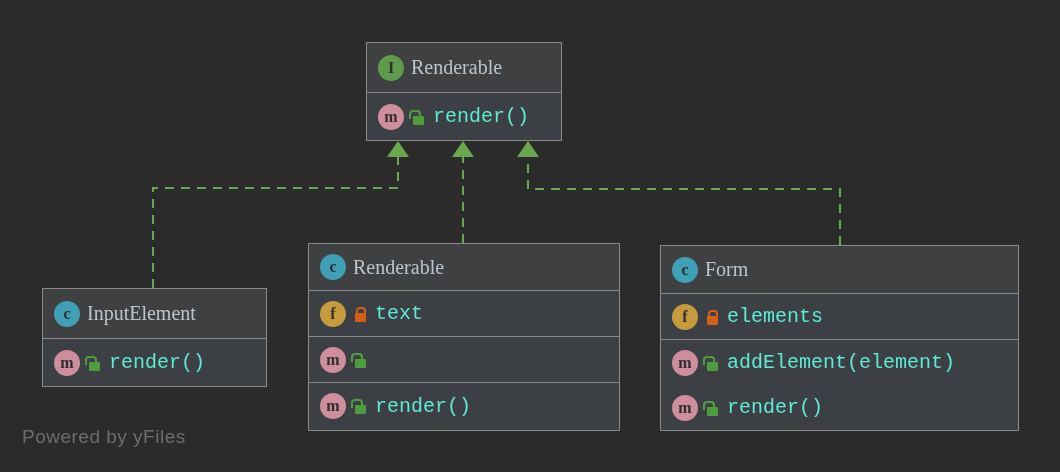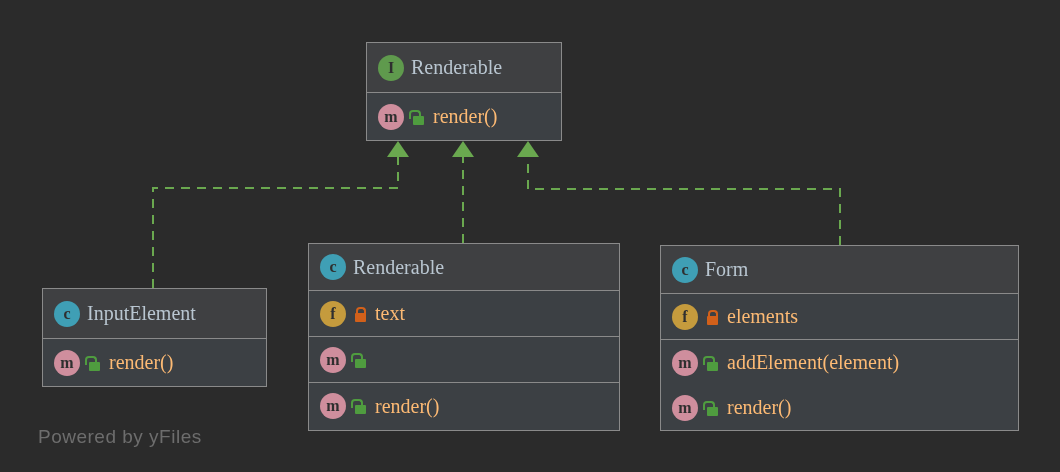--- a/index.html
+++ b/index.html
@@ -108,37 +108,36 @@
 
   
   .node-title {
     font-family: Liberation Serif, serif;
     font-size: 20px;
     color: #b9c6d1;
     white-space: nowrap;
     letter-spacing: 0px;
   }
   .member-label {
-    font-family: Liberation Serif, serif;
+    font-family: Liberation Mono, monospace;
     font-size: 20px;
-    color: #fdba74;
+    color: #5eead4;
     white-space: nowrap;
     text-align: right;
   }
   
   #watermark {
     position: absolute;
     left: 22px;
     top: 426px;
     font-family: "Liberation Sans", sans-serif;
     font-size: 19px;
     color: #6d6d6d;
     letter-spacing: 0.5px;
     white-space: nowrap;
-    margin-left: 16px;
   }
 </style>
 </head>
 <body>
 
 <div id="canvas">
 
   <svg id="edges" viewBox="0 0 1060 472" width="1060" height="472" xmlns="http://www.w3.org/2000/svg">
       <g>
         <path d="M 153 288 L 153 188 L 398 188 L 398 156" fill="none" stroke="#6aa84f" stroke-width="2" stroke-dasharray="9 7"></path>

